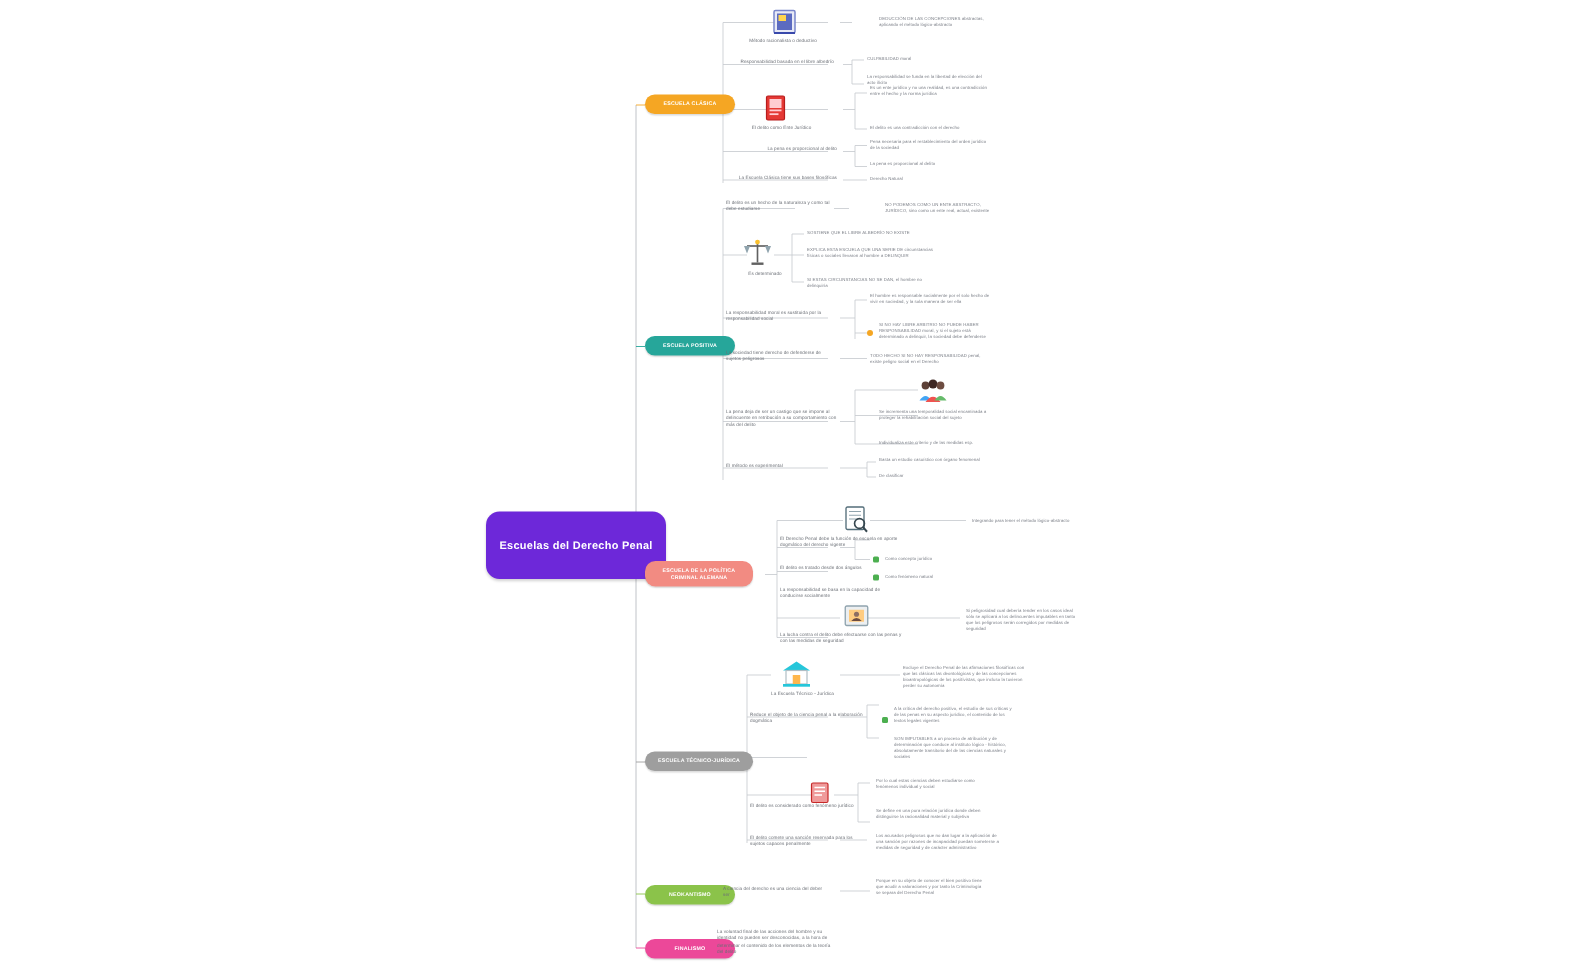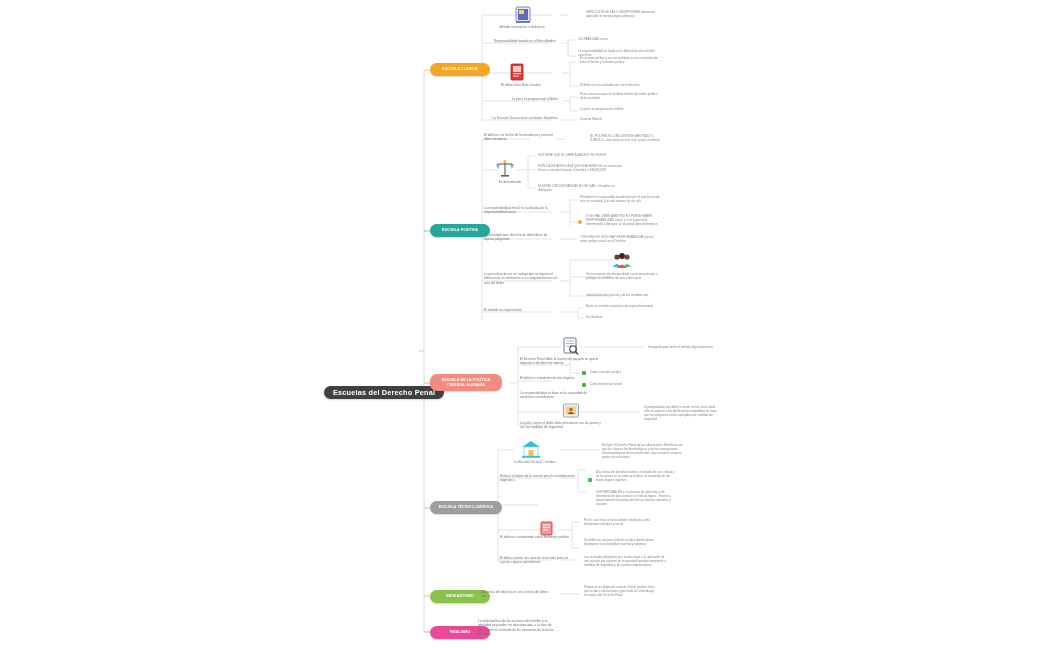--- a/index.html
+++ b/index.html
@@ -9,30 +9,29 @@
     font-family:"Liberation Sans", sans-serif;
     overflow:hidden;
     position:relative;
   }
   #canvas{position:absolute;left:0;top:0;width:1050px;height:650px;}
   svg.wires{position:absolute;left:0;top:0;width:1050px;height:650px;pointer-events:none;}
 
   
   .root{
     position:absolute;
-    background:#404040;
+    background:#6d28d9;
     color:#ffffff;
     border-radius:9px;
     font-size:7.3px;
     font-weight:bold;
     letter-spacing:.2px;
-    padding:2px 9px;
+    padding:18px 9px;
     white-space:nowrap;
     box-shadow:0 1px 2px rgba(0,0,0,.18);
-    margin-top:45px;
   }
 
   
   .branch{
     position:absolute;
     border-radius:7px;
     color:#ffffff;
     font-size:3.5px;
     font-weight:bold;
     letter-spacing:.15px;

